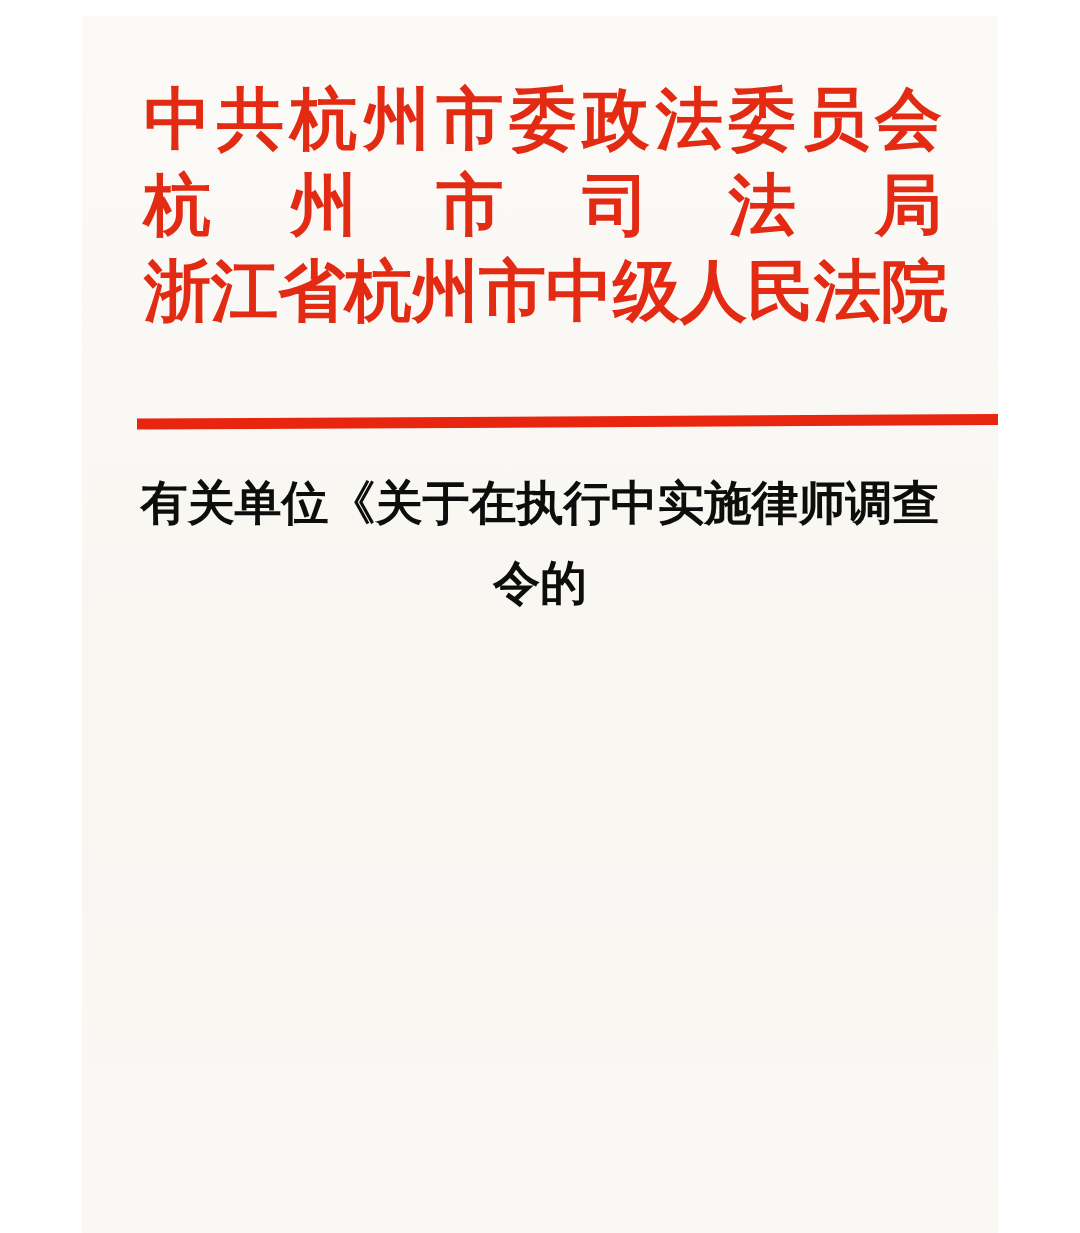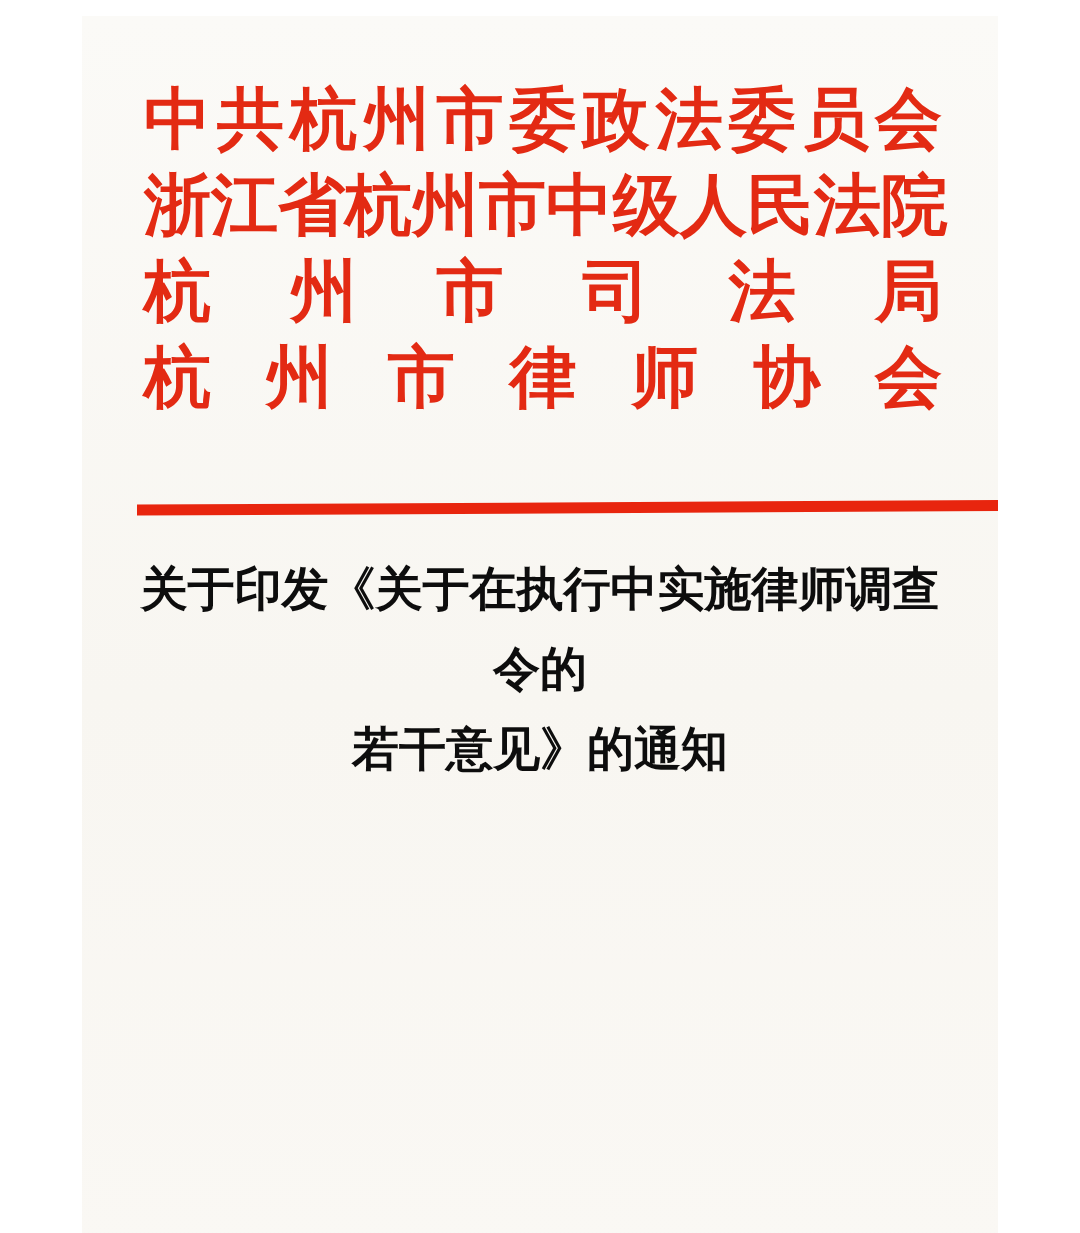--- a/index.html
+++ b/index.html
@@ -84,27 +84,25 @@
     text-indent: 2em;
   }
 </style>
 </head>
 <body>
 
 <div class="page">
 
   <header class="letterhead">
     <div class="letterhead-line" data-bind="letterhead.lines.0">中共杭州市委政法委员会</div>
+    <div class="letterhead-line" data-bind="letterhead.lines.2">杭州市司法局</div>
     <div class="letterhead-line" data-bind="letterhead.lines.1">浙江省杭州市中级人民法院</div>
-    <div class="letterhead-line" data-bind="letterhead.lines.2">杭州市司法局</div>
-    <div class="letterhead-line" data-bind="letterhead.lines.3">杭州市律师协会</div>
   </header>
 
 
   <div class="red-rule"></div>
 
   <h1 class="doc-title">
-    <span class="title-line" data-bind="title.lines.0">关于印发《关于在执行中实施律师调查令的</span>
-    <span class="title-line" data-bind="title.lines.1">若干意见》的通知</span>
+    <span class="title-line" data-bind="title.lines.0">有关单位《关于在执行中实施律师调查令的</span>
   </h1>
 
 
 </div>
 
 </body></html>

